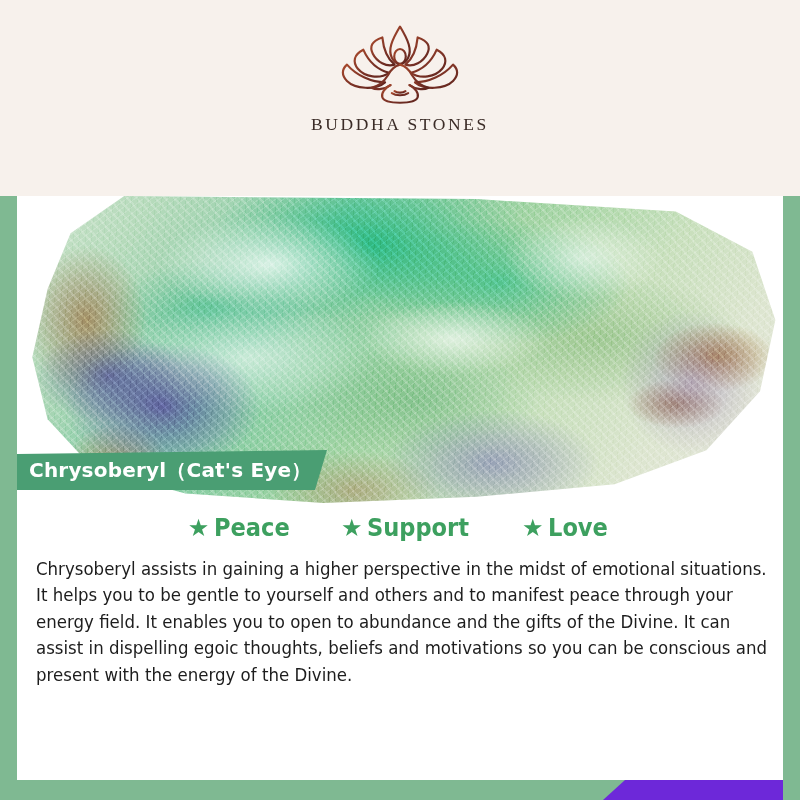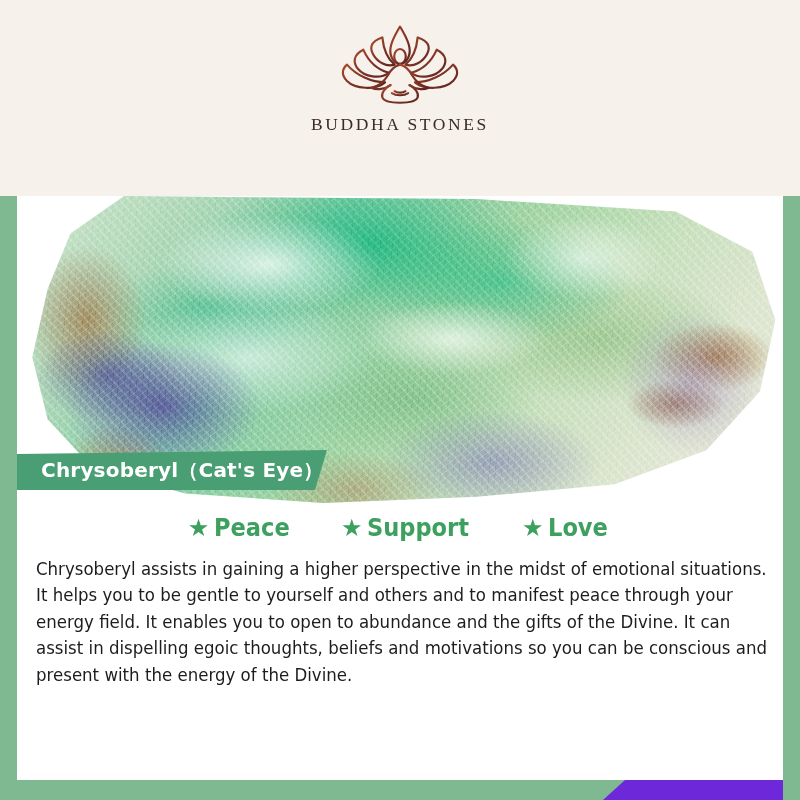--- a/index.html
+++ b/index.html
@@ -181,21 +181,21 @@
     top: 450px;
     width: 310px;
     height: 40px;
     background: #4a9e73;
     -webkit-clip-path: polygon(0 4px, 100% 0, calc(100% - 12px) 100%, 0 100%);
     clip-path: polygon(0 4px, 100% 0, calc(100% - 12px) 100%, 0 100%);
     display: flex;
     align-items: center;
   }
   .name-banner-text {
-    margin-left: 24px;
+    margin-left: 12px;
     color: #ffffff;
     font-family: "DejaVu Sans", sans-serif;
     font-size: 20px;
     font-weight: 600;
     letter-spacing: 0.2px;
     white-space: nowrap;
   }
 
   
   .body-panel {

